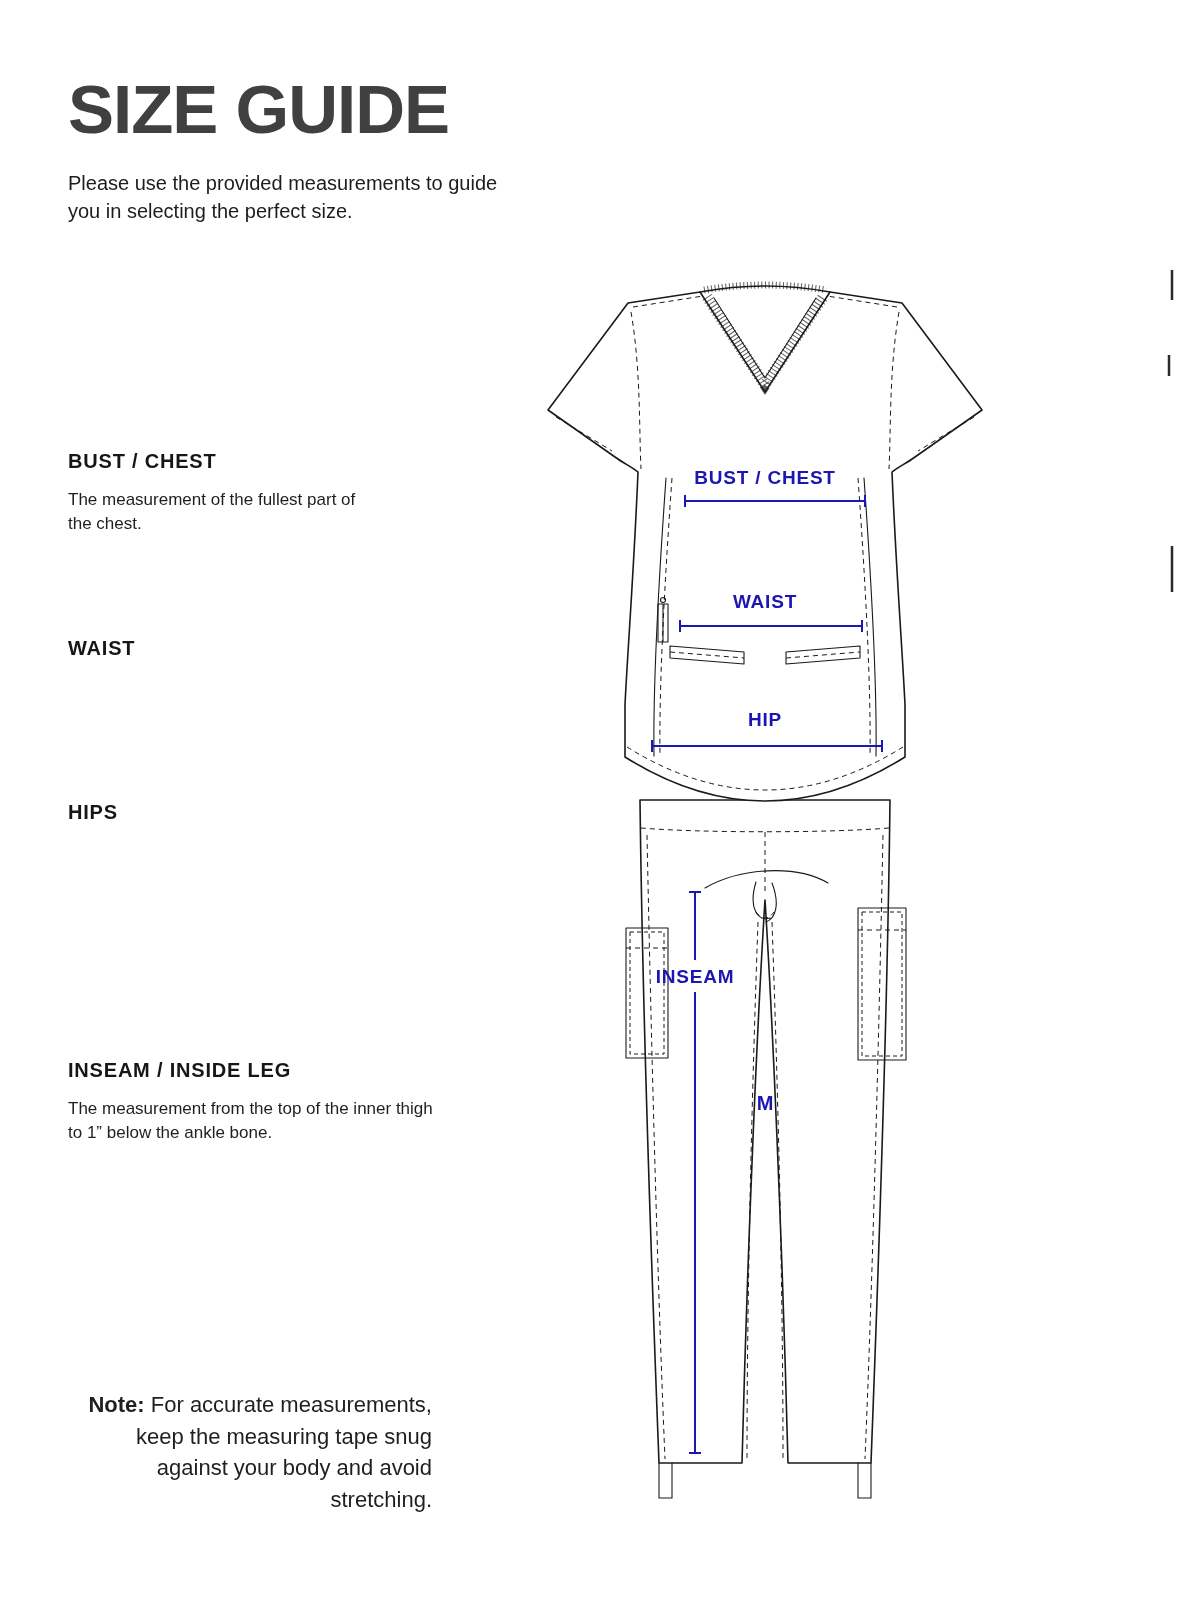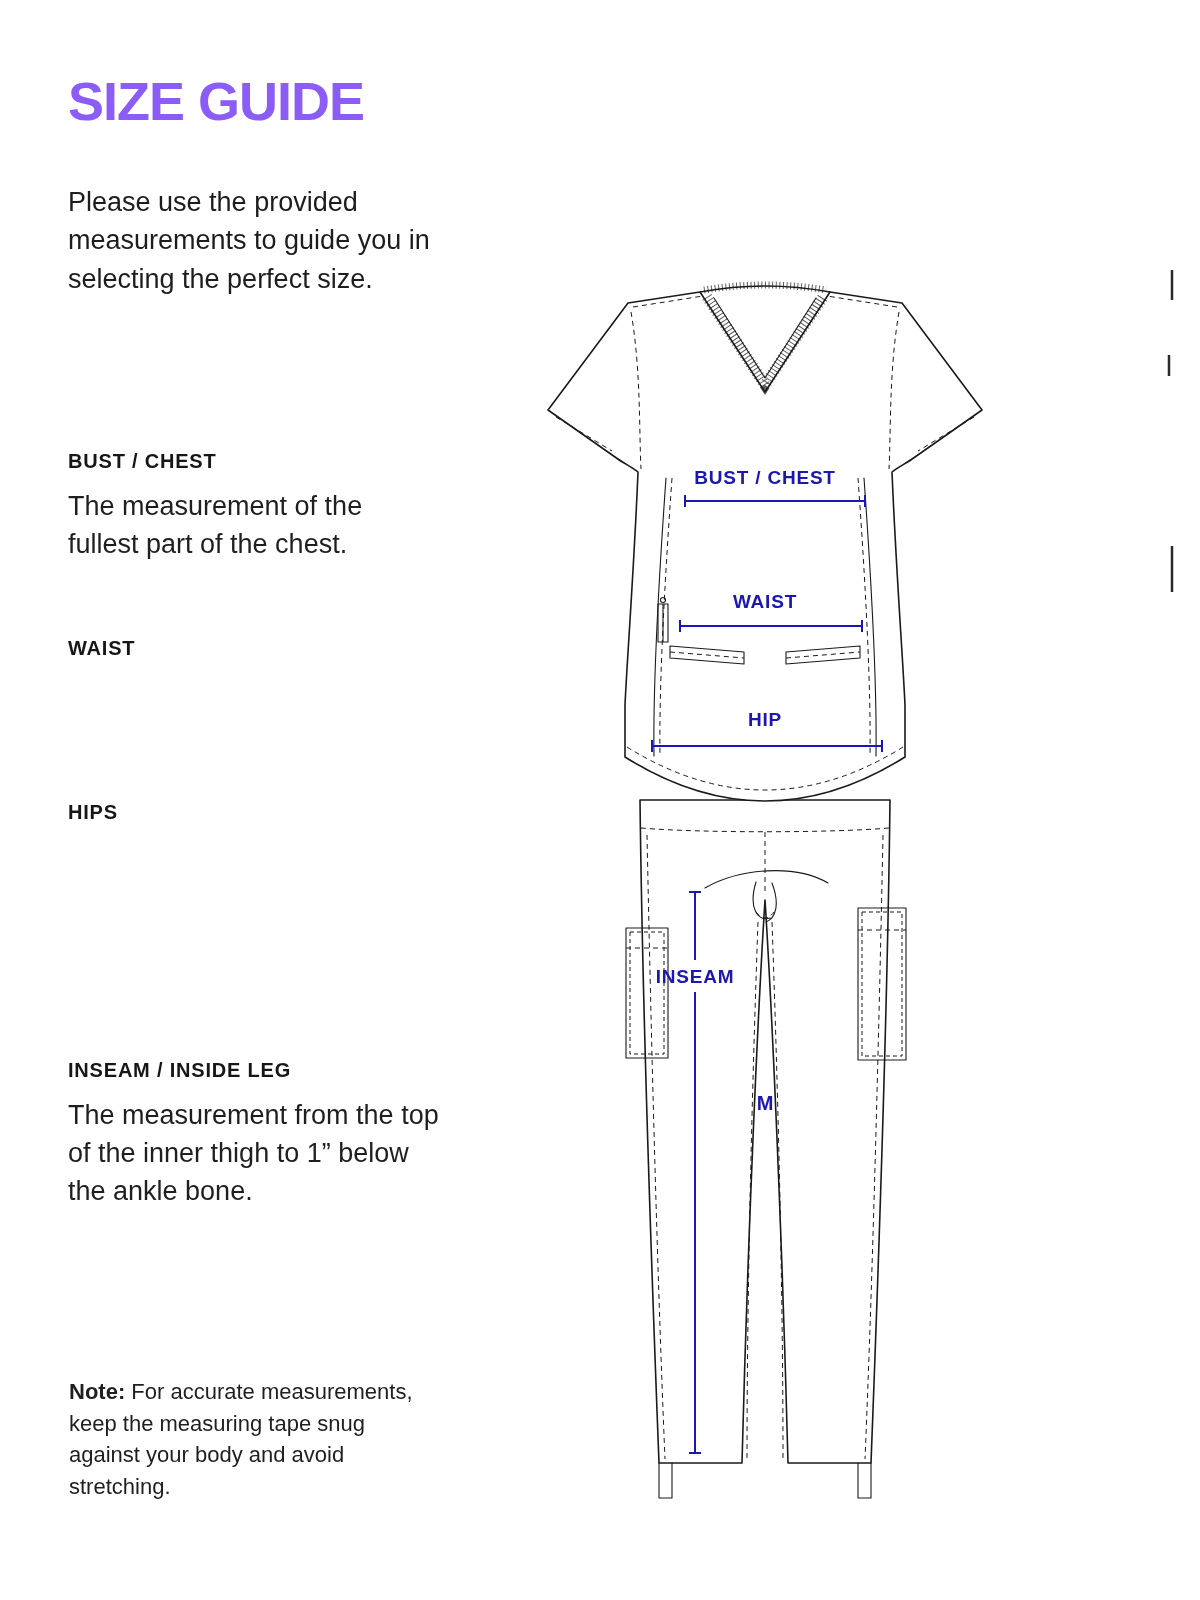--- a/index.html
+++ b/index.html
@@ -4,35 +4,35 @@
 <style>
   :root { --accent:#1b17b0; --ink:#1a1a1a; }
   * { box-sizing: border-box; }
   body { margin:0; background:#ffffff; }
   .page {
     position:relative; width:1200px; height:1600px; background:#fff;
     font-family:"Liberation Sans", sans-serif; color:#1a1a1a; overflow:hidden;
   }
   .page-title {
     position:absolute; left:68px; top:70px; margin:0;
-    font-size:54px; font-weight:700; letter-spacing:-1px; color:#8b5cf6;
+    font-size:69px; font-weight:700; letter-spacing:-1px; color:#404040;
   }
   .intro {
-    position:absolute; left:68px; top:183px; margin:0; width:445px;
-    font-size:27px; line-height:1.42; color:#1d1d1d;
+    position:absolute; left:68px; top:169px; margin:0; width:445px;
+    font-size:20px; line-height:1.42; color:#1d1d1d;
   }
   .def { position:absolute; left:68px; }
   .def h2 {
     margin:0 0 15px 0; font-size:20px; font-weight:700;
     letter-spacing:0.8px; color:#161616;
   }
-  .def p { margin:0; font-size:27px; line-height:1.4; color:#1f1f1f; }
+  .def p { margin:0; font-size:17px; line-height:1.4; color:#1f1f1f; }
   .note {
-    position:absolute; left:68px; top:1375px; margin:1px; width:350px;
-    font-size:22px; line-height:1.44; color:#1f1f1f;
+    position:absolute; left:68px; top:1375px; margin:14px; width:350px;
+    font-size:22px; line-height:1.44; color:#1f1f1f;text-align:right;
   }
   .note strong { font-weight:700; }
 
   svg.diagram { position:absolute; left:520px; top:270px; }
   .ln     { fill:none; stroke:var(--ink); stroke-width:1.6; stroke-linejoin:round; stroke-linecap:round; }
   .fillw  { fill:#ffffff; }
   .lnthin { fill:none; stroke:var(--ink); stroke-width:1.1; stroke-linejoin:round; stroke-linecap:round; }
   .dash   { fill:none; stroke:var(--ink); stroke-width:1; stroke-dasharray:5 4; }
   .dashrect { fill:none; stroke:var(--ink); stroke-width:1; stroke-dasharray:4 3; }
   .rib    { fill:none; stroke:var(--ink); stroke-width:11; stroke-dasharray:1 2.6; opacity:.7; }

